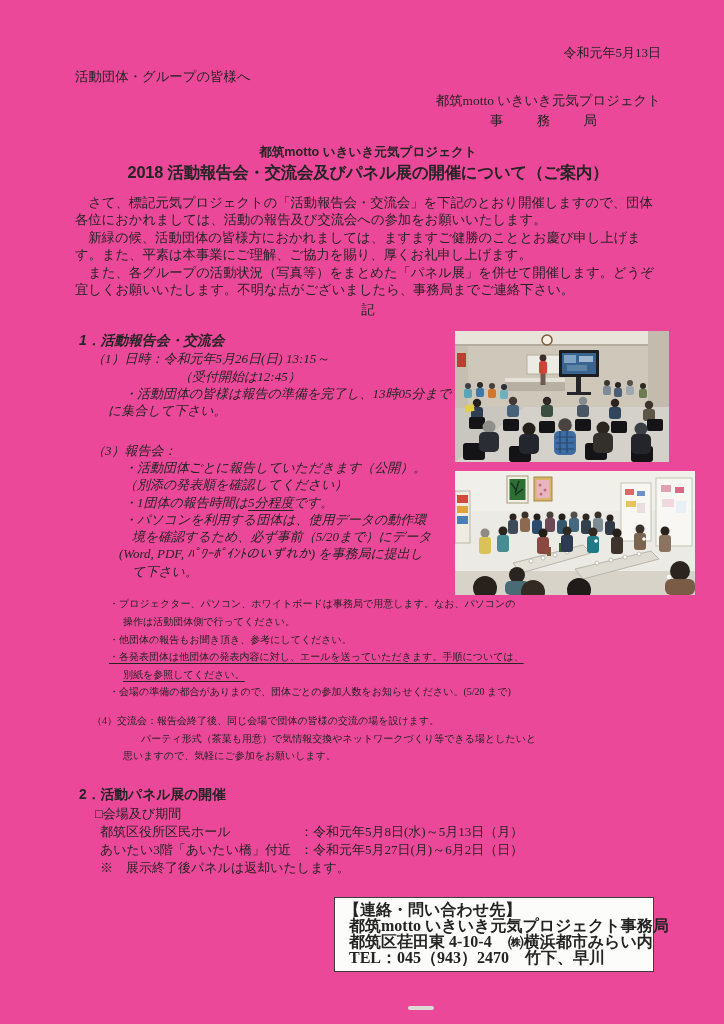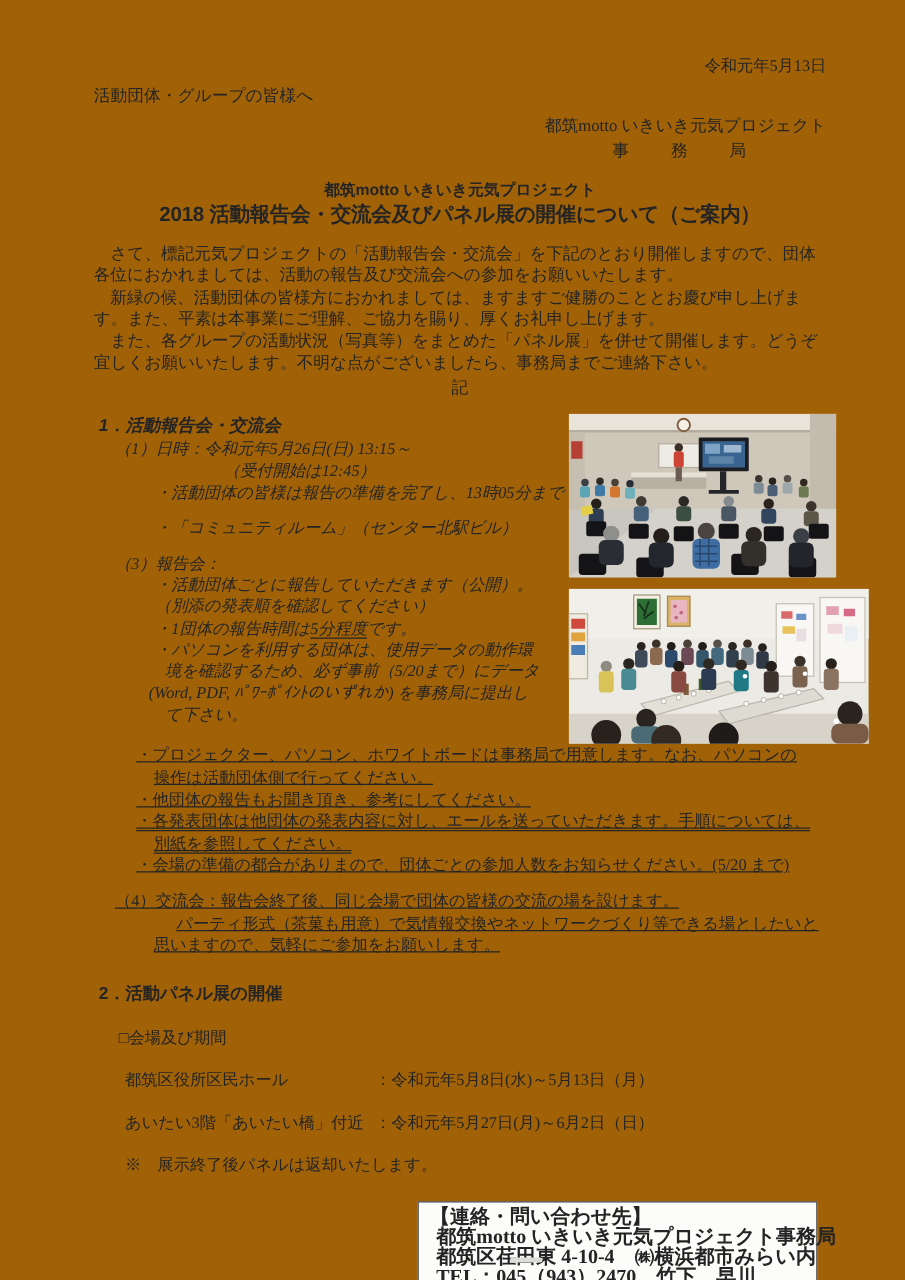--- a/index.html
+++ b/index.html
@@ -1,21 +1,21 @@
 <!DOCTYPE html>
 <html><head>
 <meta charset="utf-8">
 <style>
   html,body{margin:0;padding:0;background:#ffffff;}
   .page{
     position:relative;
     width:724px;height:1024px;
     box-sizing:border-box;
     padding:44px 0 0 75px;
-    background:#a16207;
+    background:#ec4899;
     font-family:"Liberation Serif","DejaVu Serif",serif;
     color:#242424;
     overflow:hidden;
   }
   .content{width:586px;}
   .gothic{font-family:"Liberation Sans","DejaVu Sans",sans-serif;}
   .date{text-align:right;font-size:13px;line-height:17px;}
   .addressee{font-size:13.4px;margin-top:7px;line-height:17px;}
   .sender-wrap{display:flex;justify-content:flex-end;margin-top:6px;}
   .sender{text-align:center;font-size:13.4px;line-height:20px;}
@@ -36,25 +36,25 @@
   .ind-a{padding-left:17px;}   
   .ind-sub{padding-left:104px;}
   .ind-b{padding-left:49px;}   
   .ind-b2{padding-left:33px;}  
   .ind-b3{padding-left:57px;}  
   .ind-b4{padding-left:44px;}  
   .ind-c{padding-left:34px;}   
   .ind-c2{padding-left:48px;}  
   .ind-d{padding-left:66px;}   
   .gap{height:11px;}
-  .full{font-size:13px;text-decoration:underline;}
+  .full{font-size:10px;}
   .full .line{line-height:17.6px;white-space:nowrap;}
   .u{text-decoration:underline;text-decoration-thickness:1px;text-underline-offset:3px;}
   .sec2{margin-top:20px;font-size:13px;}
-  .sec2 .line{line-height:18px;white-space:nowrap;margin-top:16px;}
+  .sec2 .line{line-height:18px;white-space:nowrap;}
   .h2{font-size:13.8px;font-weight:700;line-height:20px;margin-left:4px;}
   .ind-e{padding-left:20px;}
   .ind-f{padding-left:25px;}
   .venue-name{display:inline-block;width:200px;}
   .contact-box{
     width:300px;border:1.6px solid #3c3c3c;margin-top:20px;margin-left:259px;
     padding:4px 9px 6px;font-size:16px;line-height:15.9px;background:#fcfcfa;font-weight:bold;
   }
   .contact-box .cl{padding-left:5px;white-space:nowrap;}
   .smudge{position:absolute;left:408px;top:1006px;width:26px;height:4px;background:#dcdcd6;border-radius:2px;}
@@ -86,22 +86,22 @@
 
     <div class="record-mark">記</div>
   </div>
 
   <div class="sec1-row">
     <div class="sec1-text">
       <div class="h1 gothic">1．活動報告会・交流会</div>
       <div class="line ind-a">（1）日時：令和元年5月26日(日) 13:15～</div>
       <div class="line ind-sub">（受付開始は12:45）</div>
       <div class="line ind-b">・活動団体の皆様は報告の準備を完了し、13時05分まで</div>
+      <div class="line ind-b2">に集合して下さい。</div>
       <div class="gap"></div>
-      <div class="line ind-b">・「コミュニティルーム」（センター北駅ビル）</div>
       <div class="gap"></div>
       <div class="line ind-a">（3）報告会：</div>
       <div class="line ind-b">・活動団体ごとに報告していただきます（公開）。</div>
       <div class="line ind-b">（別添の発表順を確認してください）</div>
       <div class="line ind-b"><span>・1団体の報告時間は</span><span class="u">5分程度</span><span>です。</span></div>
       <div class="line ind-b">・パソコンを利用する団体は、使用データの動作環</div>
       <div class="line ind-b3">境を確認するため、必ず事前（5/20まで）にデータ</div>
       <div class="line ind-b4">(Word, PDF, ﾊﾟﾜｰﾎﾟｲﾝﾄのいずれか) を事務局に提出し</div>
       <div class="line ind-b3">て下さい。</div>
     </div>

